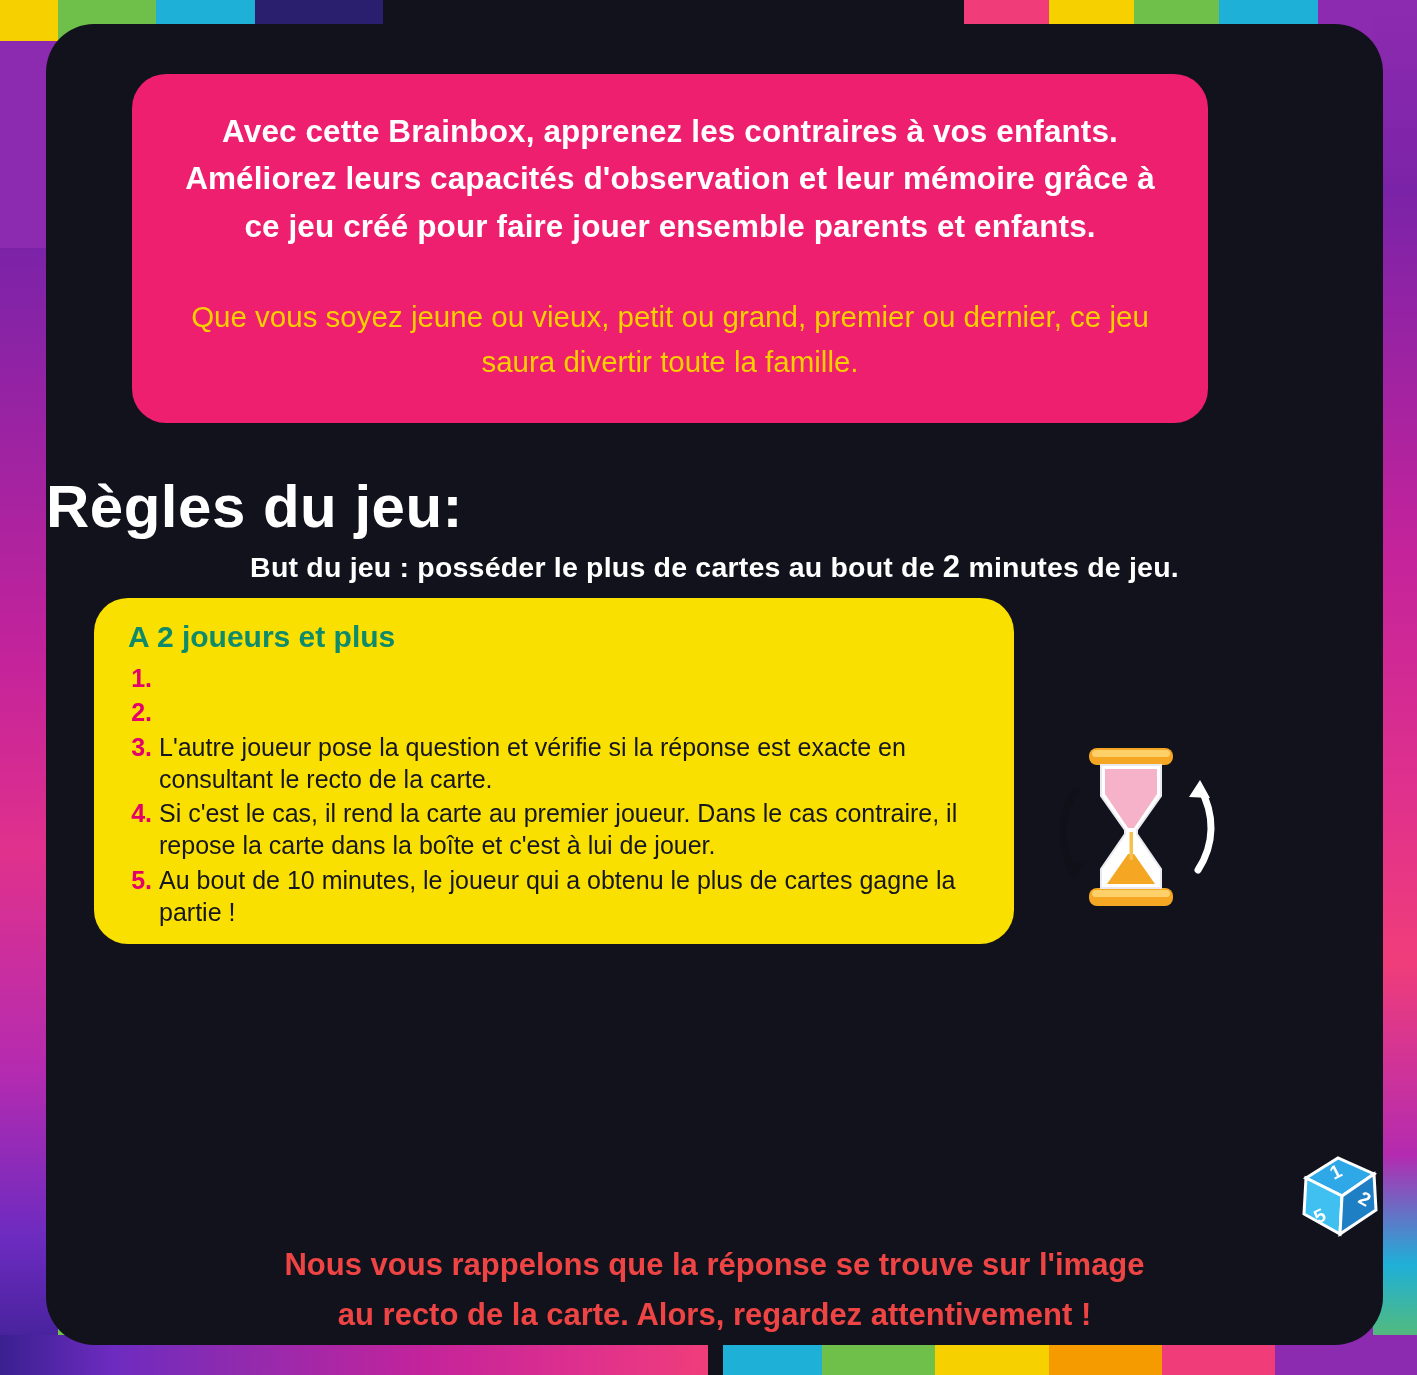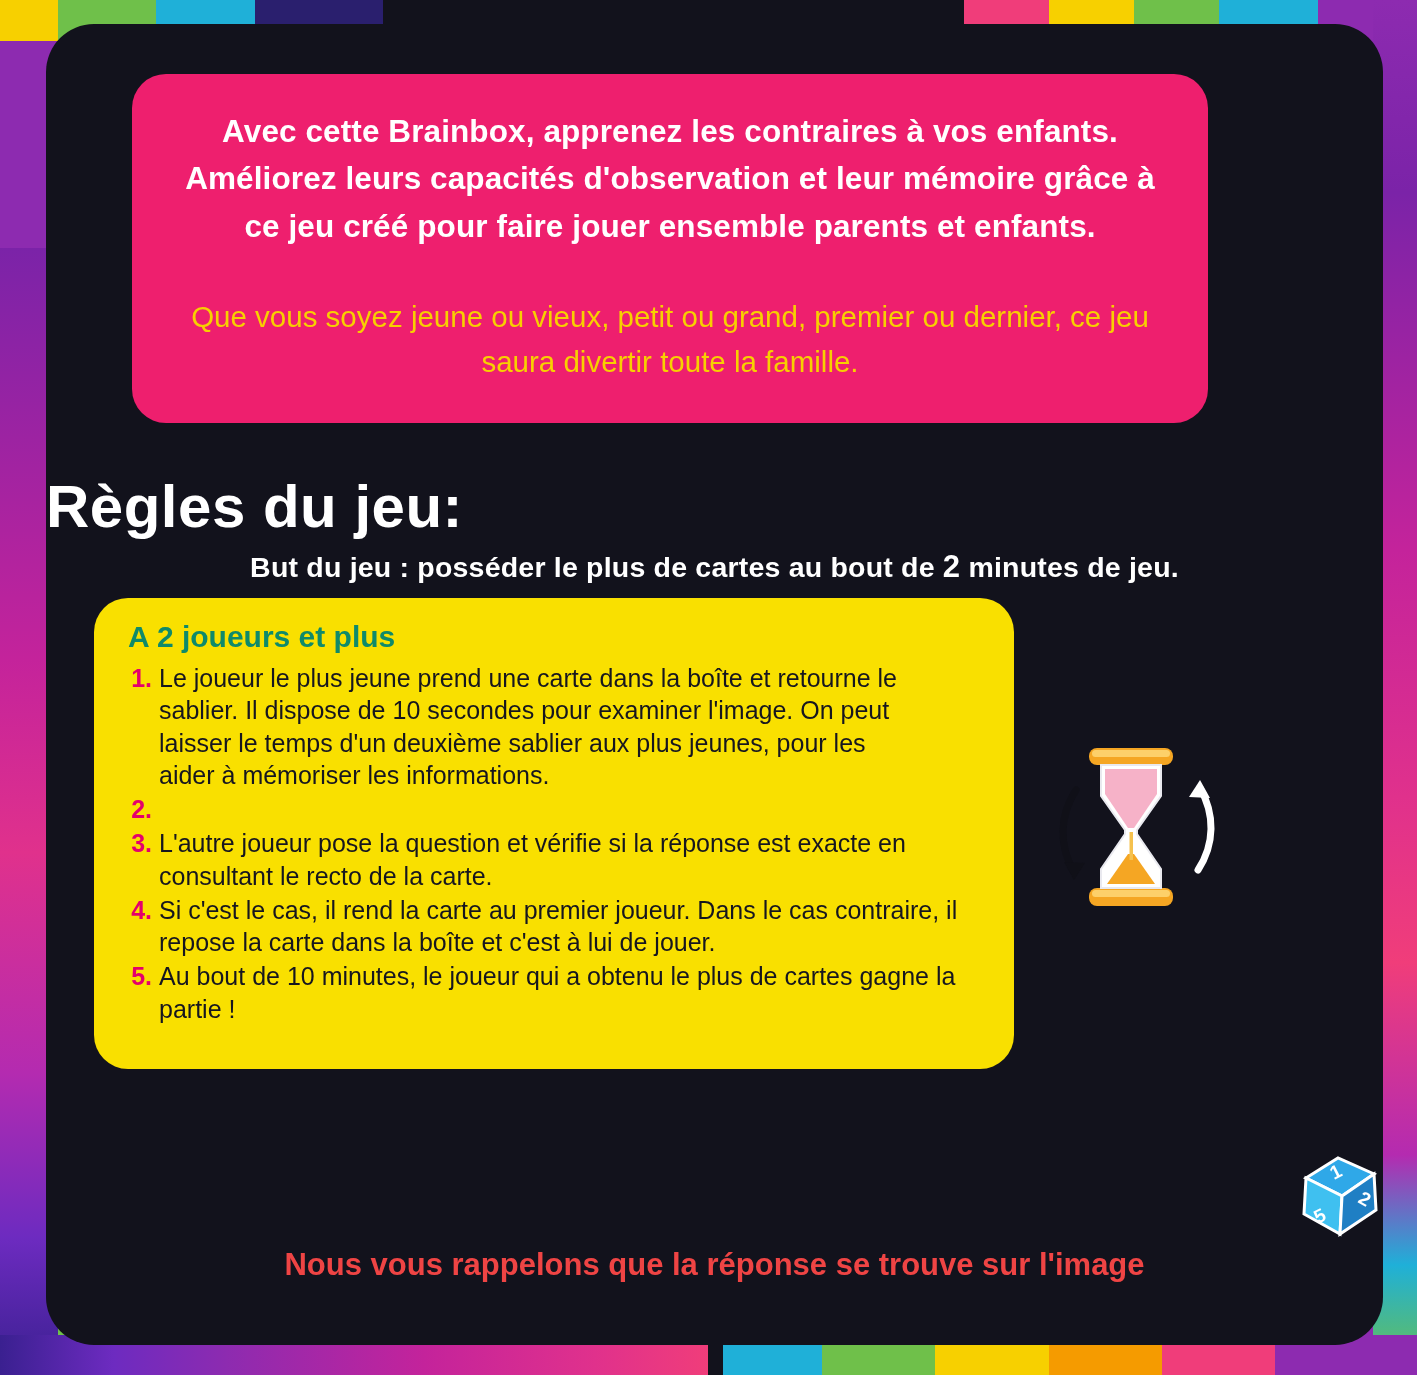--- a/index.html
+++ b/index.html
@@ -134,21 +134,21 @@
   }
 
   
   #rules-card {
     position: absolute;
     left: 48px;
     top: 574px;
     width: 920px;
     border-radius: 34px;
     background: #f9e000;
-    padding: 22px 28px 42px 30px;
+    padding: 22px 28px 14px 30px;
     box-sizing: border-box;
   }
   #rules-card h3 {
     margin: 0 0 8px 4px;
     color: #0f8a6a;
     font-size: 30px;
     font-weight: bold;
   }
   ol.steps {
     margin: 0;
@@ -256,21 +256,20 @@
     <div id="rules-title">Règles du jeu:</div>
     <div id="rules-goal">
       <span>But du jeu : posséder le plus de cartes au bout de </span><span class="big">2</span><span> minutes de jeu.</span>
     </div>
 
     <div id="rules-card">
       <h3>A 2 joueurs et plus</h3>
       <ol class="steps">
         <li class="step-1">
           <span class="num">1.</span>
-          <span class="txt">Le joueur le plus jeune prend une carte dans la boîte et retourne le sablier. Il dispose de 10 secondes pour examiner l'image. On peut laisser le temps d'un deuxième sablier aux plus jeunes, pour les aider à mémoriser les informations.</span>
         </li>
         <li class="step-2">
           <span class="num">2.</span>
         </li>
         <li>
           <span class="num">3.</span>
           <span class="txt">L'autre joueur pose la question et vérifie si la réponse est exacte en consultant le recto de la carte.</span>
         </li>
         <li>
           <span class="num">4.</span>
@@ -318,16 +317,17 @@
 
         <path d="M48 52 L80 30 L82 66 L46 90 Z" fill="#1f7fc4" stroke="#ffffff" stroke-width="3"></path>
         <text x="40" y="36" fill="#ffffff" font-family="'Liberation Sans', sans-serif" font-size="19" font-weight="bold" transform="rotate(-27 40 36)">1</text>
         <text x="63" y="58" fill="#ffffff" font-family="'Liberation Sans', sans-serif" font-size="19" font-weight="bold" transform="rotate(29 63 58)">2</text>
         <text x="24" y="80" fill="#ffffff" font-family="'Liberation Sans', sans-serif" font-size="19" font-weight="bold" transform="rotate(-27 24 80)">5</text>
       </svg>
     </div>
 
     <div id="footer">
       <div>Nous vous rappelons que la réponse se trouve sur l'image</div>
+      <div>au recto de la carte. Alors, regardez attentivement !</div>
     </div>
 
   </div>
 </div>
 
 </body></html>

